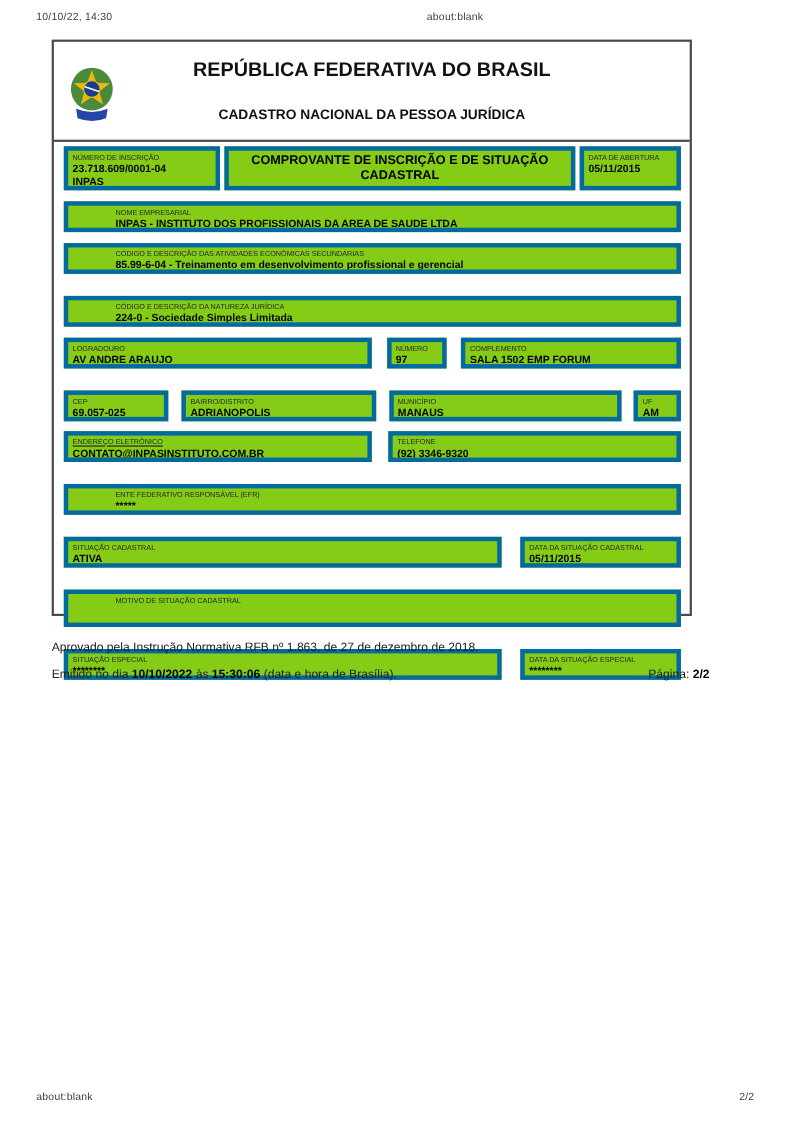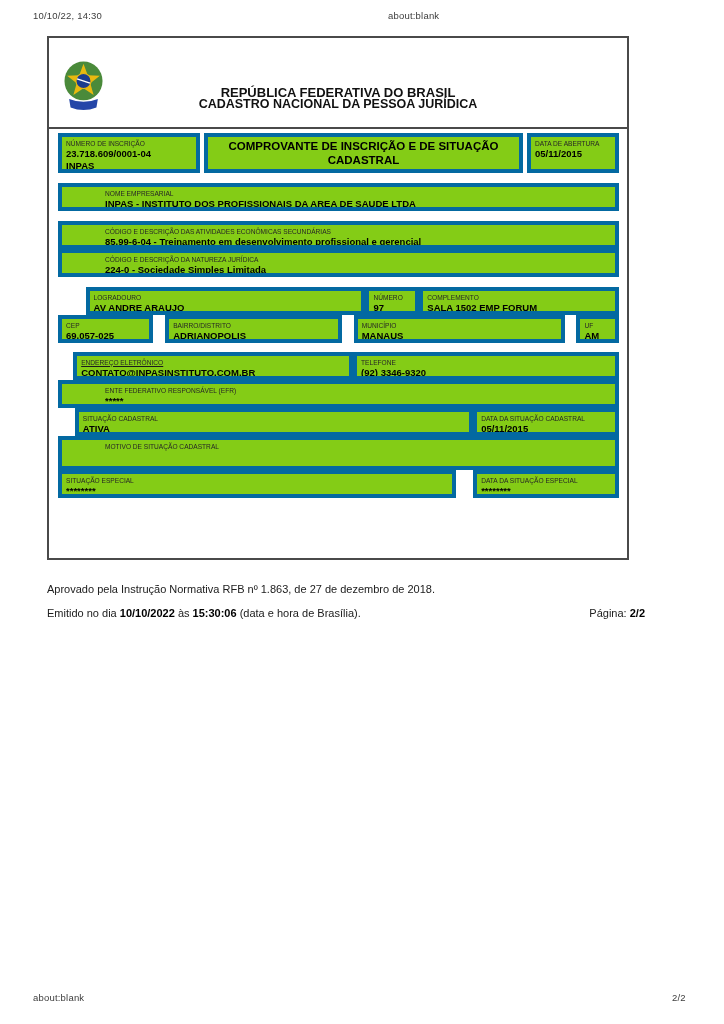--- a/index.html
+++ b/index.html
@@ -13,31 +13,31 @@
   .chrome-bot-left   { left: 33px;  top: 992px; }
   .chrome-bot-right  { left: 672px; top: 992px; }
 
   
   .frame { position: absolute; left: 47px; top: 36px; width: 582px; height: 524px;
     border: 2px solid #4a4a4a; background: #fff; }
 
   .doc-header { position: relative; height: 91px; border-bottom: 2px solid #4a4a4a; }
   .doc-header .emblem { position: absolute; left: 12px; top: 20px; width: 45px; height: 56px; }
   .doc-title    { position: absolute; top: 15px; left: 0; width: 100%; text-align: center;
-    font-size: 13px; font-weight: bold; color: #111; margin-top: 32px; }
+    font-size: 18px; font-weight: bold; color: #111; }
   .doc-subtitle { position: absolute; top: 59px; left: 0; width: 100%; text-align: center;
     font-size: 12.5px; font-weight: bold; color: #111; }
 
   .content { padding: 4px 8px 0 9px; }
   .row { display: flex; justify-content: space-between; }
   .box { border: 4px solid #0369a1; padding: 2.5px 4px 2px 4px; height: 28px; overflow: hidden; background:#84cc16; }
   .lbl { font-size: 6.6px; line-height: 1.3; color: #262626; white-space: nowrap; }
   .val { font-size: 9.5px; line-height: 1.25; font-weight: bold; color: #000; white-space: nowrap; }
 
-  .mb10 { margin-bottom: 10px; } .mb9 { margin-bottom: 9px; } .mb8 { margin-bottom: 0; justify-content: flex-end; }
+  .mb10 { margin-bottom: 10px; } .mb9 { margin-bottom: 9px; } .mb8 { margin-bottom: 20px; }
   .h40 { height: 40px; } .h34 { height: 34px; }
   .w-full { width: 100%; padding-left: 43px; }
   .w-insc { width: 25.3%; } .w-title { width: 56.8%; } .w-abertura { width: 16.4%; }
   .w-logradouro { width: 49.9%; } .w-numero { width: 9.6%; } .w-complemento { width: 35.6%; }
   .w-cep { width: 17%; } .w-bairro { width: 31.5%; } .w-municipio { width: 37.6%; } .w-uf { width: 7.6%; }
   .w-email { width: 49.9%; text-decoration: underline; } .w-tel { width: 47.4%; }
   .w-sit { width: 71%; } .w-datasit { width: 26%; }
 
   .titlebox { display: flex; align-items: center; justify-content: center; text-align: center;
     font-size: 11.5px; font-weight: bold; line-height: 1.25; padding: 6px 10px; color:#000; }

